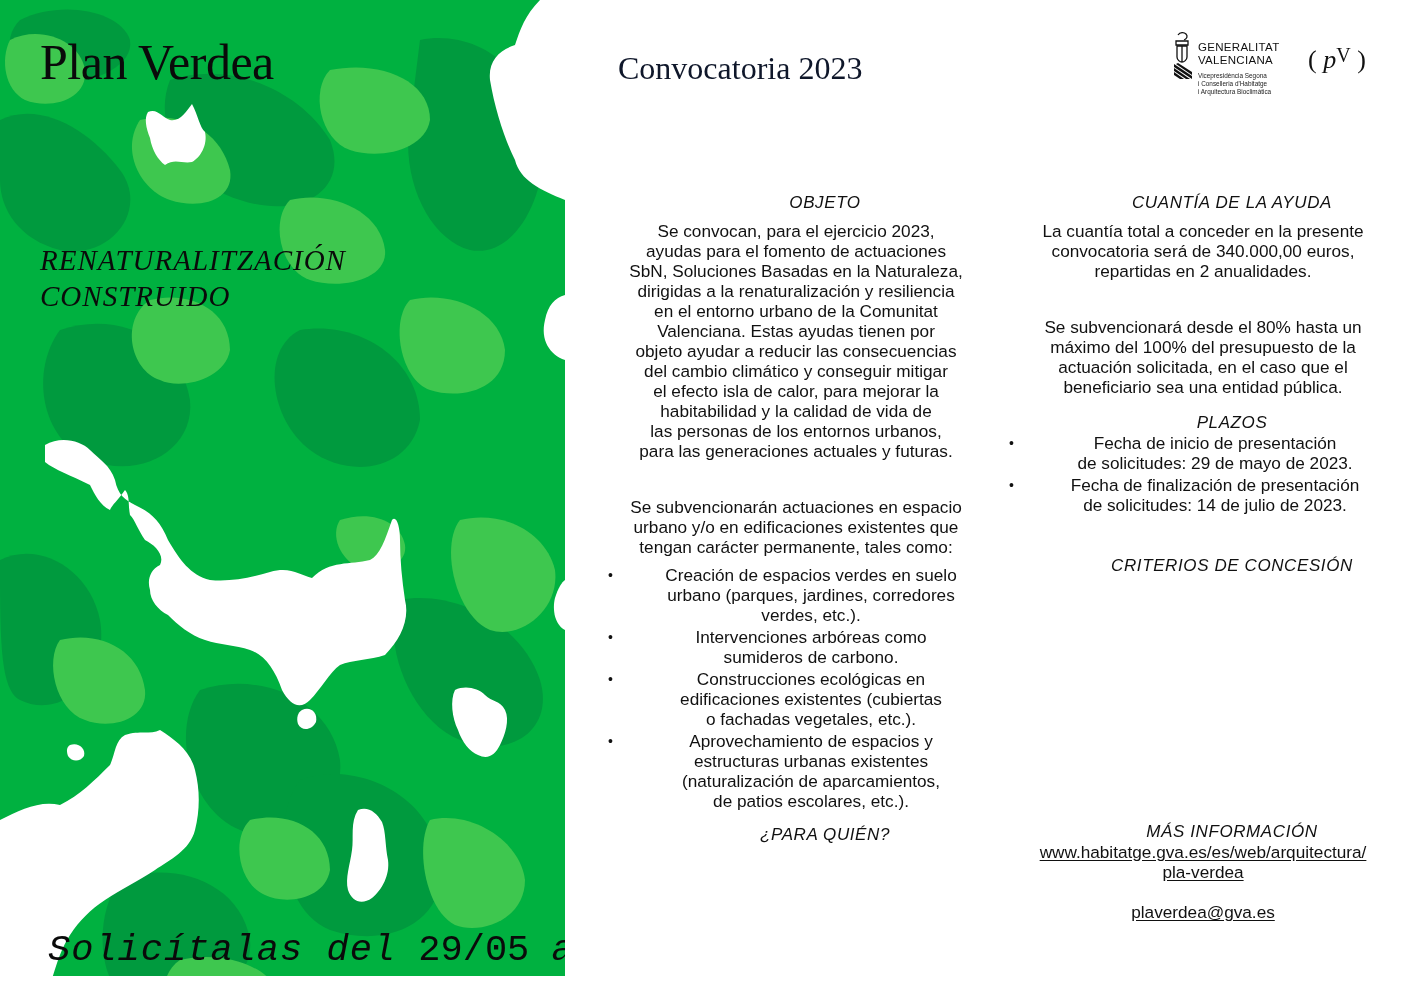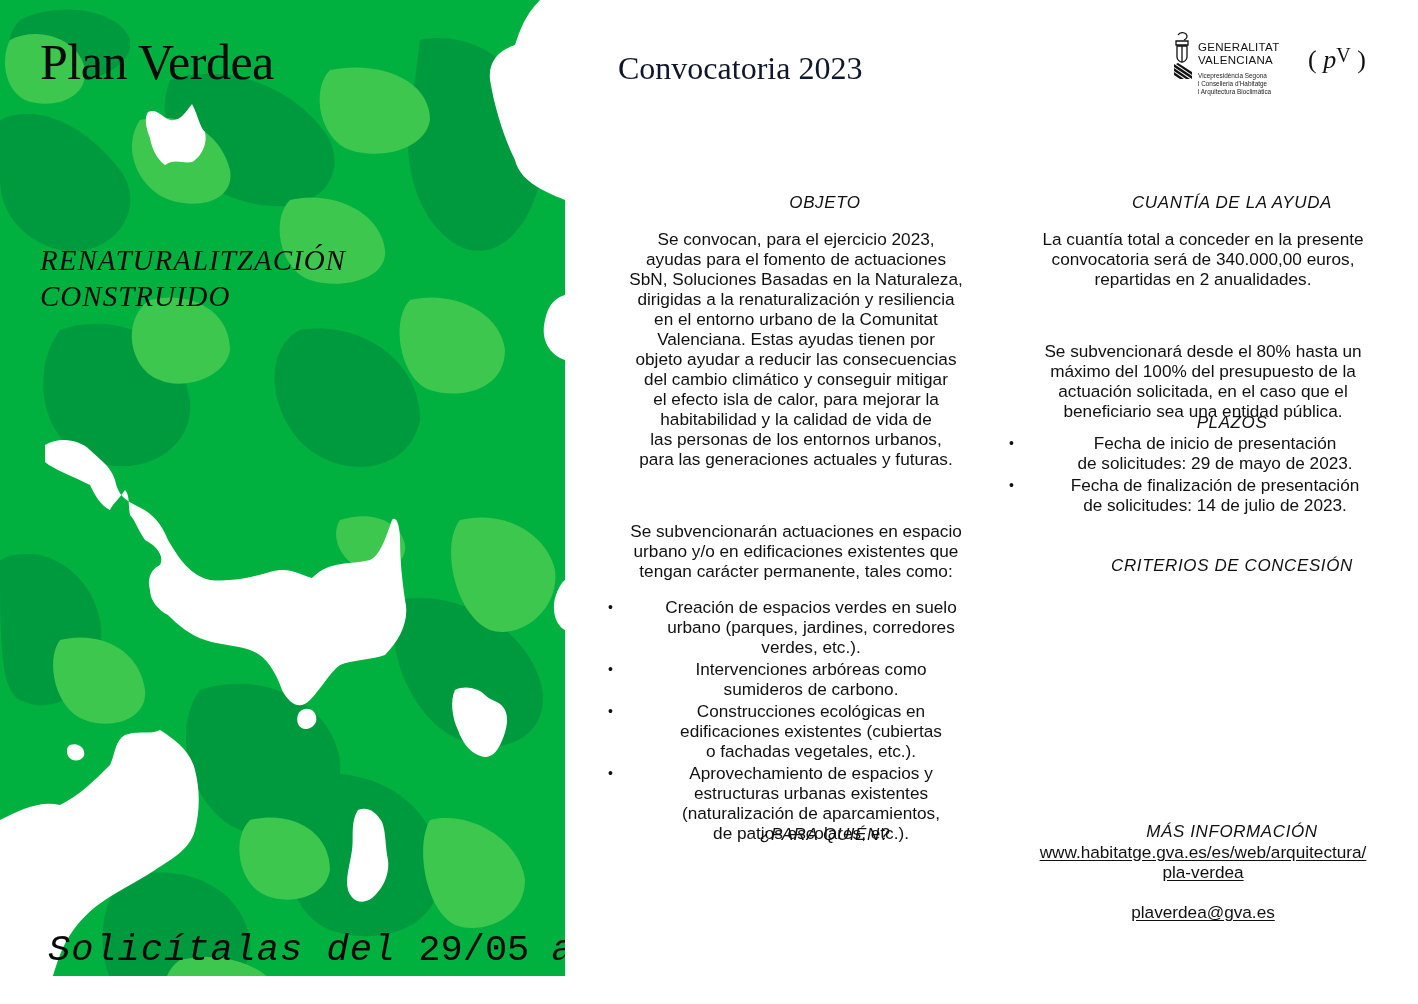--- a/index.html
+++ b/index.html
@@ -35,21 +35,21 @@
     .logo-gva .sub span { display: block; }
     .logo-pv { position: absolute; left: 1308px; top: 40px; font-family: "Liberation Serif", serif;
       font-size: 26px; line-height: 30px; color: #111; white-space: nowrap; }
     .logo-pv .p { font-style: italic; }
 
     .col { position: absolute; font-family: Liberation Sans, sans-serif; font-size: 17.2px; line-height: 20px; color: #111; text-align: center; }
     .col-left { left: 606px; width: 380px; }
     .col-right { left: 1003px; width: 400px; }
     .sec-head { display: block; font-style: italic; font-size: 17px; line-height: 20px; letter-spacing: 0.6px;
       padding-left: 58px; margin: 0; font-weight: normal; }
-    .para { margin: 16px; white-space: pre-line; }
+    .para { margin: 8px; white-space: pre-line; }
     .gap { height: 20px; }
     ul.bullets { list-style: none; margin: 0; padding: 0; }
     ul.bullets li { position: relative; margin: 0 0 2px 0; white-space: pre-line; }
     .col-left ul.bullets li { padding-left: 30px; }
     .col-left ul.bullets li::before { content: "\2022"; position: absolute; left: 2px; top: 0; font-size: 14px; }
     .col-right ul.bullets li { padding-left: 24px; margin-bottom: 2px; }
     .col-right ul.bullets li::before { content: "\2022"; position: absolute; left: 6px; top: 0; font-size: 14px; }
     a.link { color: #111; text-decoration: underline; text-underline-offset: 2px; white-space: pre-line; display: inline-block; }
   </style>
 </head>

